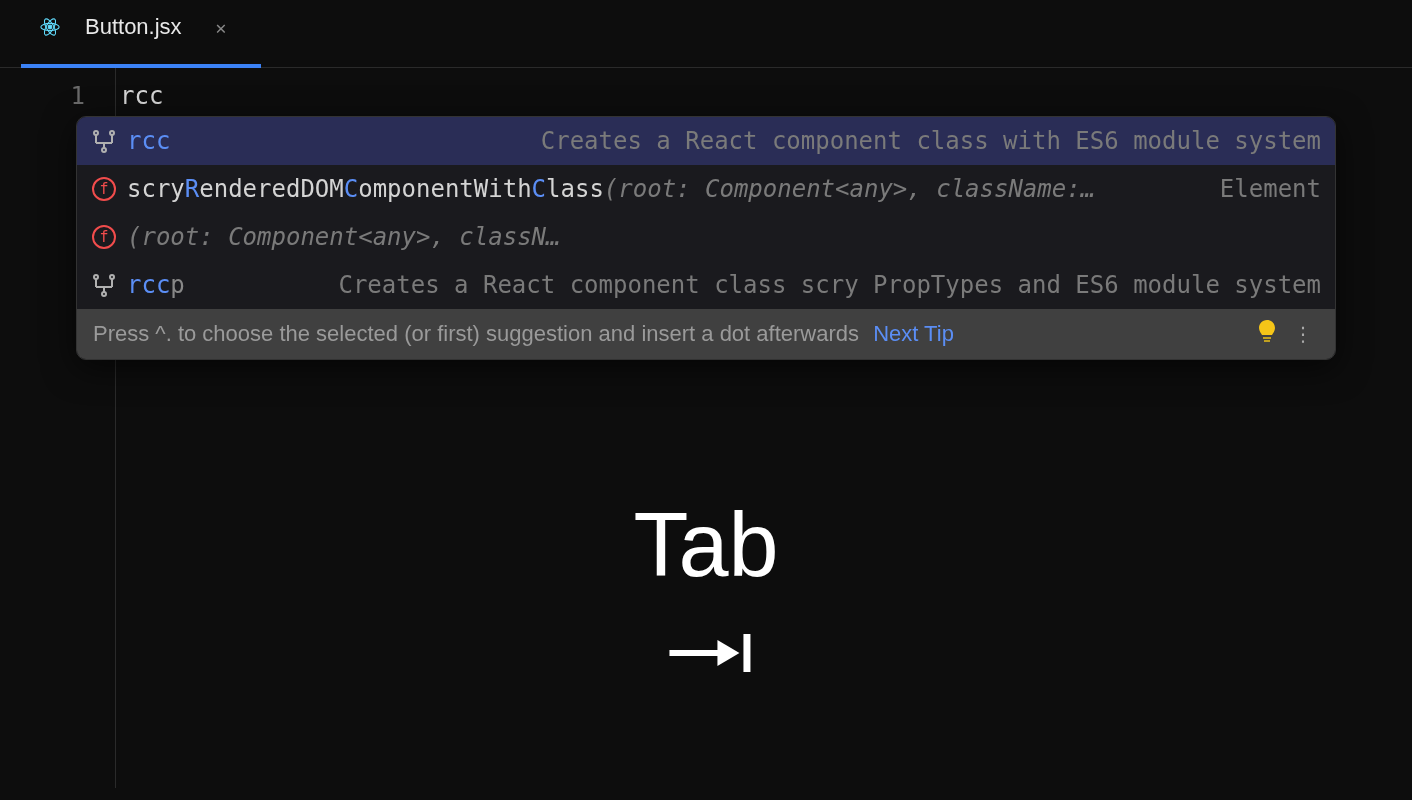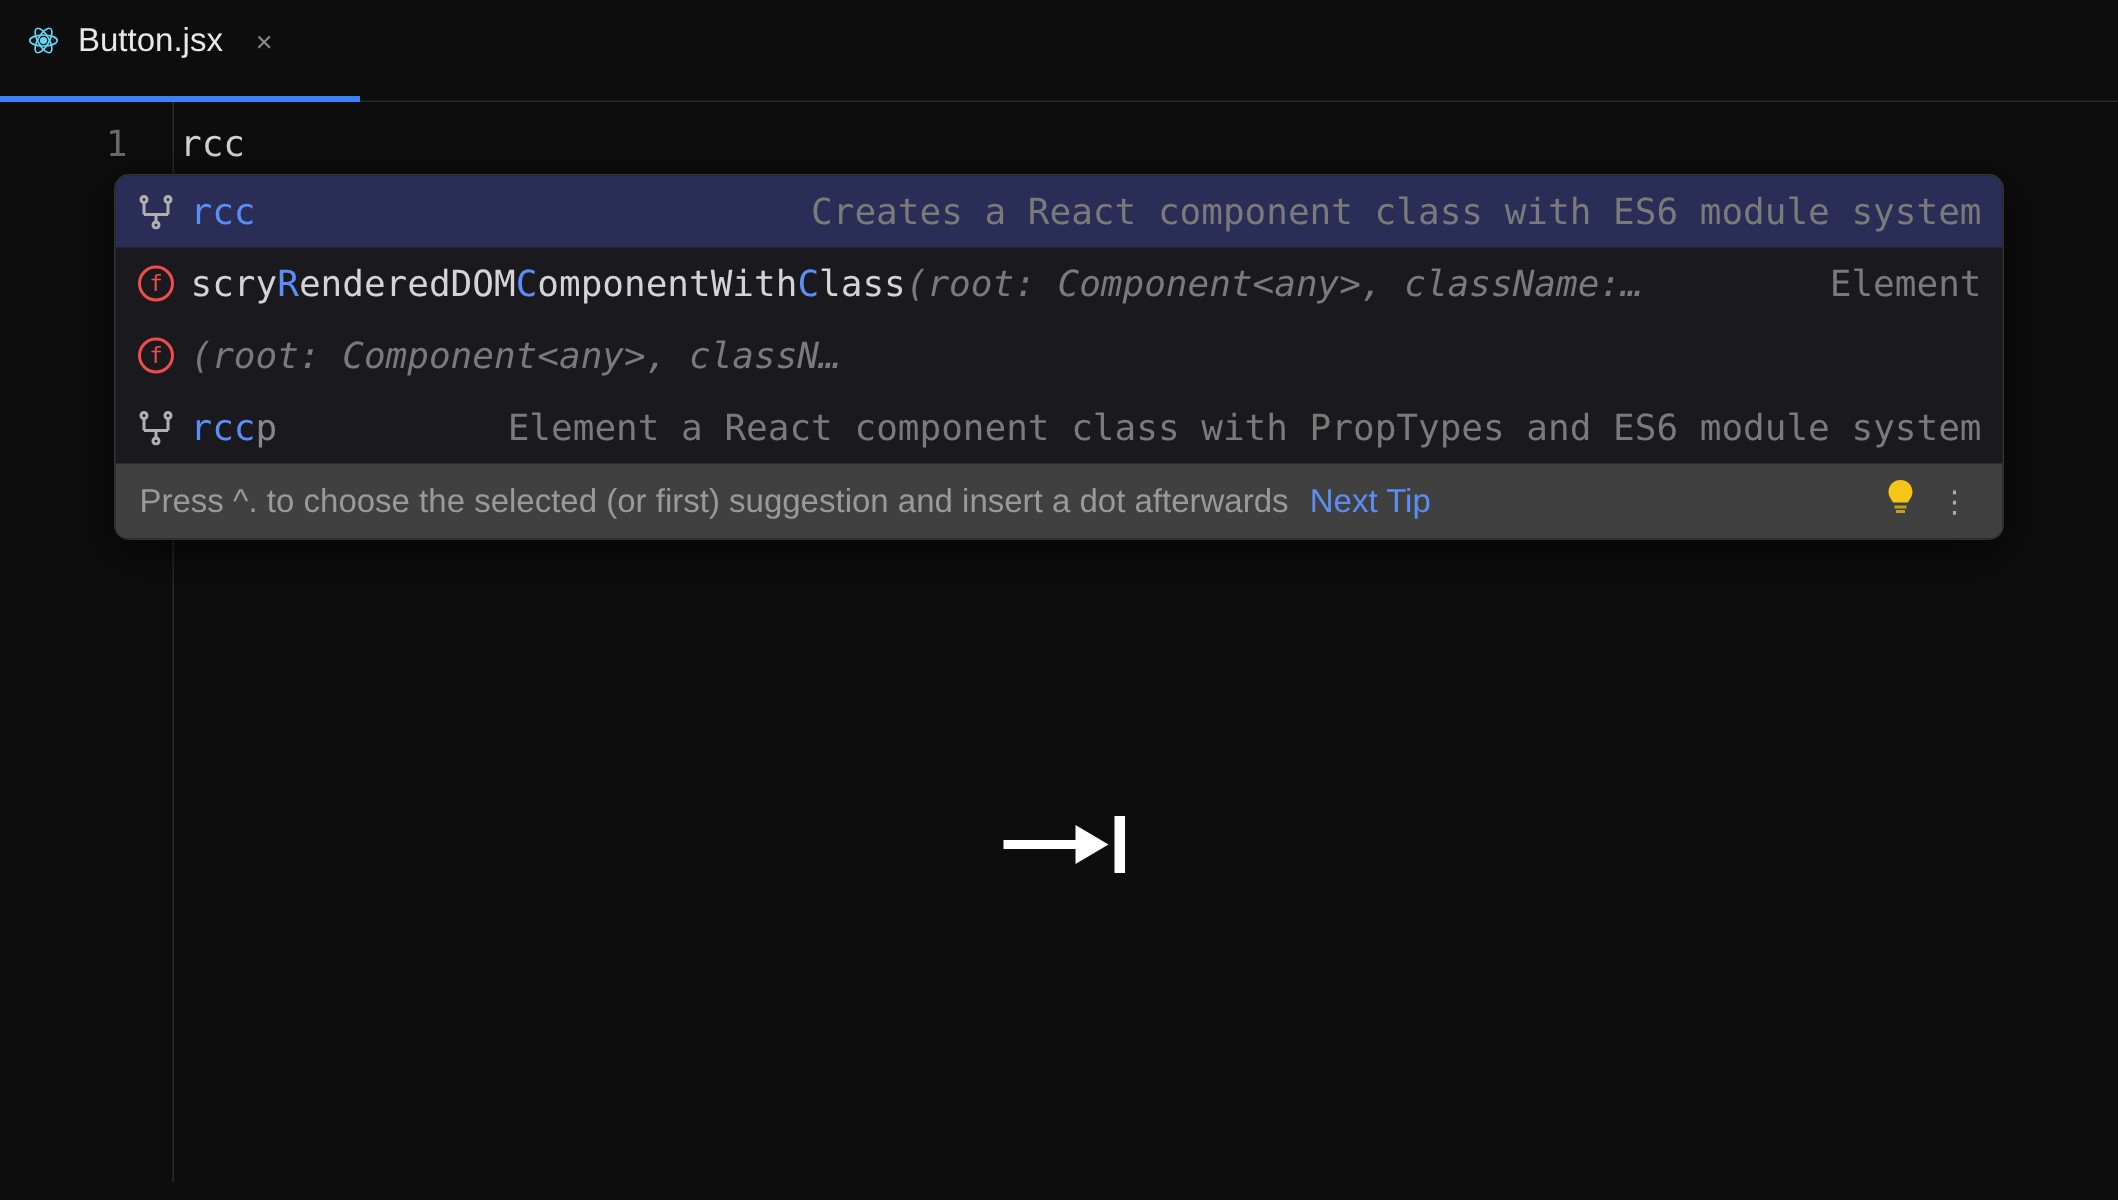--- a/index.html
+++ b/index.html
@@ -20,22 +20,23 @@
       display: flex;
       height: 54px;
       background: #0d0d0d;
       align-items: center;
     }
     .tab {
       display: flex;
       align-items: center;
       padding: 0 18px;
       height: 100%;
-      gap: 12px;
+      gap: 24px;
       position: relative;
+      margin-left: 21px;
     }
     .tab-icon {
       width: 22px;
       height: 22px;
       color: #61dafb;
     }
     .tab-title {
       color: #e8e8e8;
       font-size: 22px;
       font-family: -apple-system, BlinkMacSystemFont, 'Segoe UI', sans-serif;
@@ -279,41 +280,42 @@
             <svg class="snippet-icon" width="24" height="24" viewBox="0 0 24 24" fill="none" stroke="currentColor" stroke-width="2">
               <path d="M4 6 L4 14 M4 14 L12 14 M20 6 L20 14 M20 14 L12 14 M12 14 L12 20"></path>
               <circle cx="4" cy="4" r="2"></circle>
               <circle cx="20" cy="4" r="2"></circle>
               <circle cx="12" cy="21" r="2"></circle>
             </svg>
           </span>
           <span class="suggestion-main">
             <span class="suggestion-label"><span class="hl">rcc</span><span class="dim-char">p</span></span>
           </span>
-          <span class="suggestion-detail">Element a React component class with PropTypes and ES6 module system</span>
+          <span class="suggestion-detail">Creates a React component class scry PropTypes and ES6 module system</span>
         </div>
       </div>
     <div class="autocomplete-footer">
       <span class="footer-tip">
         <span>Press ^. to choose the selected (or first) suggestion and insert a dot afterwards</span>
         <span class="next-tip">Next Tip</span>
       </span>
       <span class="bulb-icon">
         <svg width="20" height="24" viewBox="0 0 20 24">
           <path fill="#f5c518" d="M10 1 C5 1 2 5 2 9 C2 12 4 14 5 16 L15 16 C16 14 18 12 18 9 C18 5 15 1 10 1 Z"></path>
           <rect x="6" y="18" width="8" height="2" fill="#c0a020"></rect>
           <rect x="7" y="21" width="6" height="2" fill="#c0a020"></rect>
         </svg>
       </span>
       <span class="more-icon">⋮</span>
     </div>
   </div>
 </div>
 
 <div class="overlay-key">
+  <div class="overlay-key-label">Tab</div>
   <div class="overlay-key-icon">
     <span class="tab-arrow">
       <svg width="90" height="46" viewBox="0 0 90 46">
         <line x1="8" y1="23" x2="62" y2="23" stroke="#fff" stroke-width="6"></line>
         <polygon points="56,10 78,23 56,36" fill="#fff"></polygon>
         <rect x="82" y="4" width="7" height="38" fill="#fff"></rect>
       </svg>
     </span>
   </div>
 </div>

